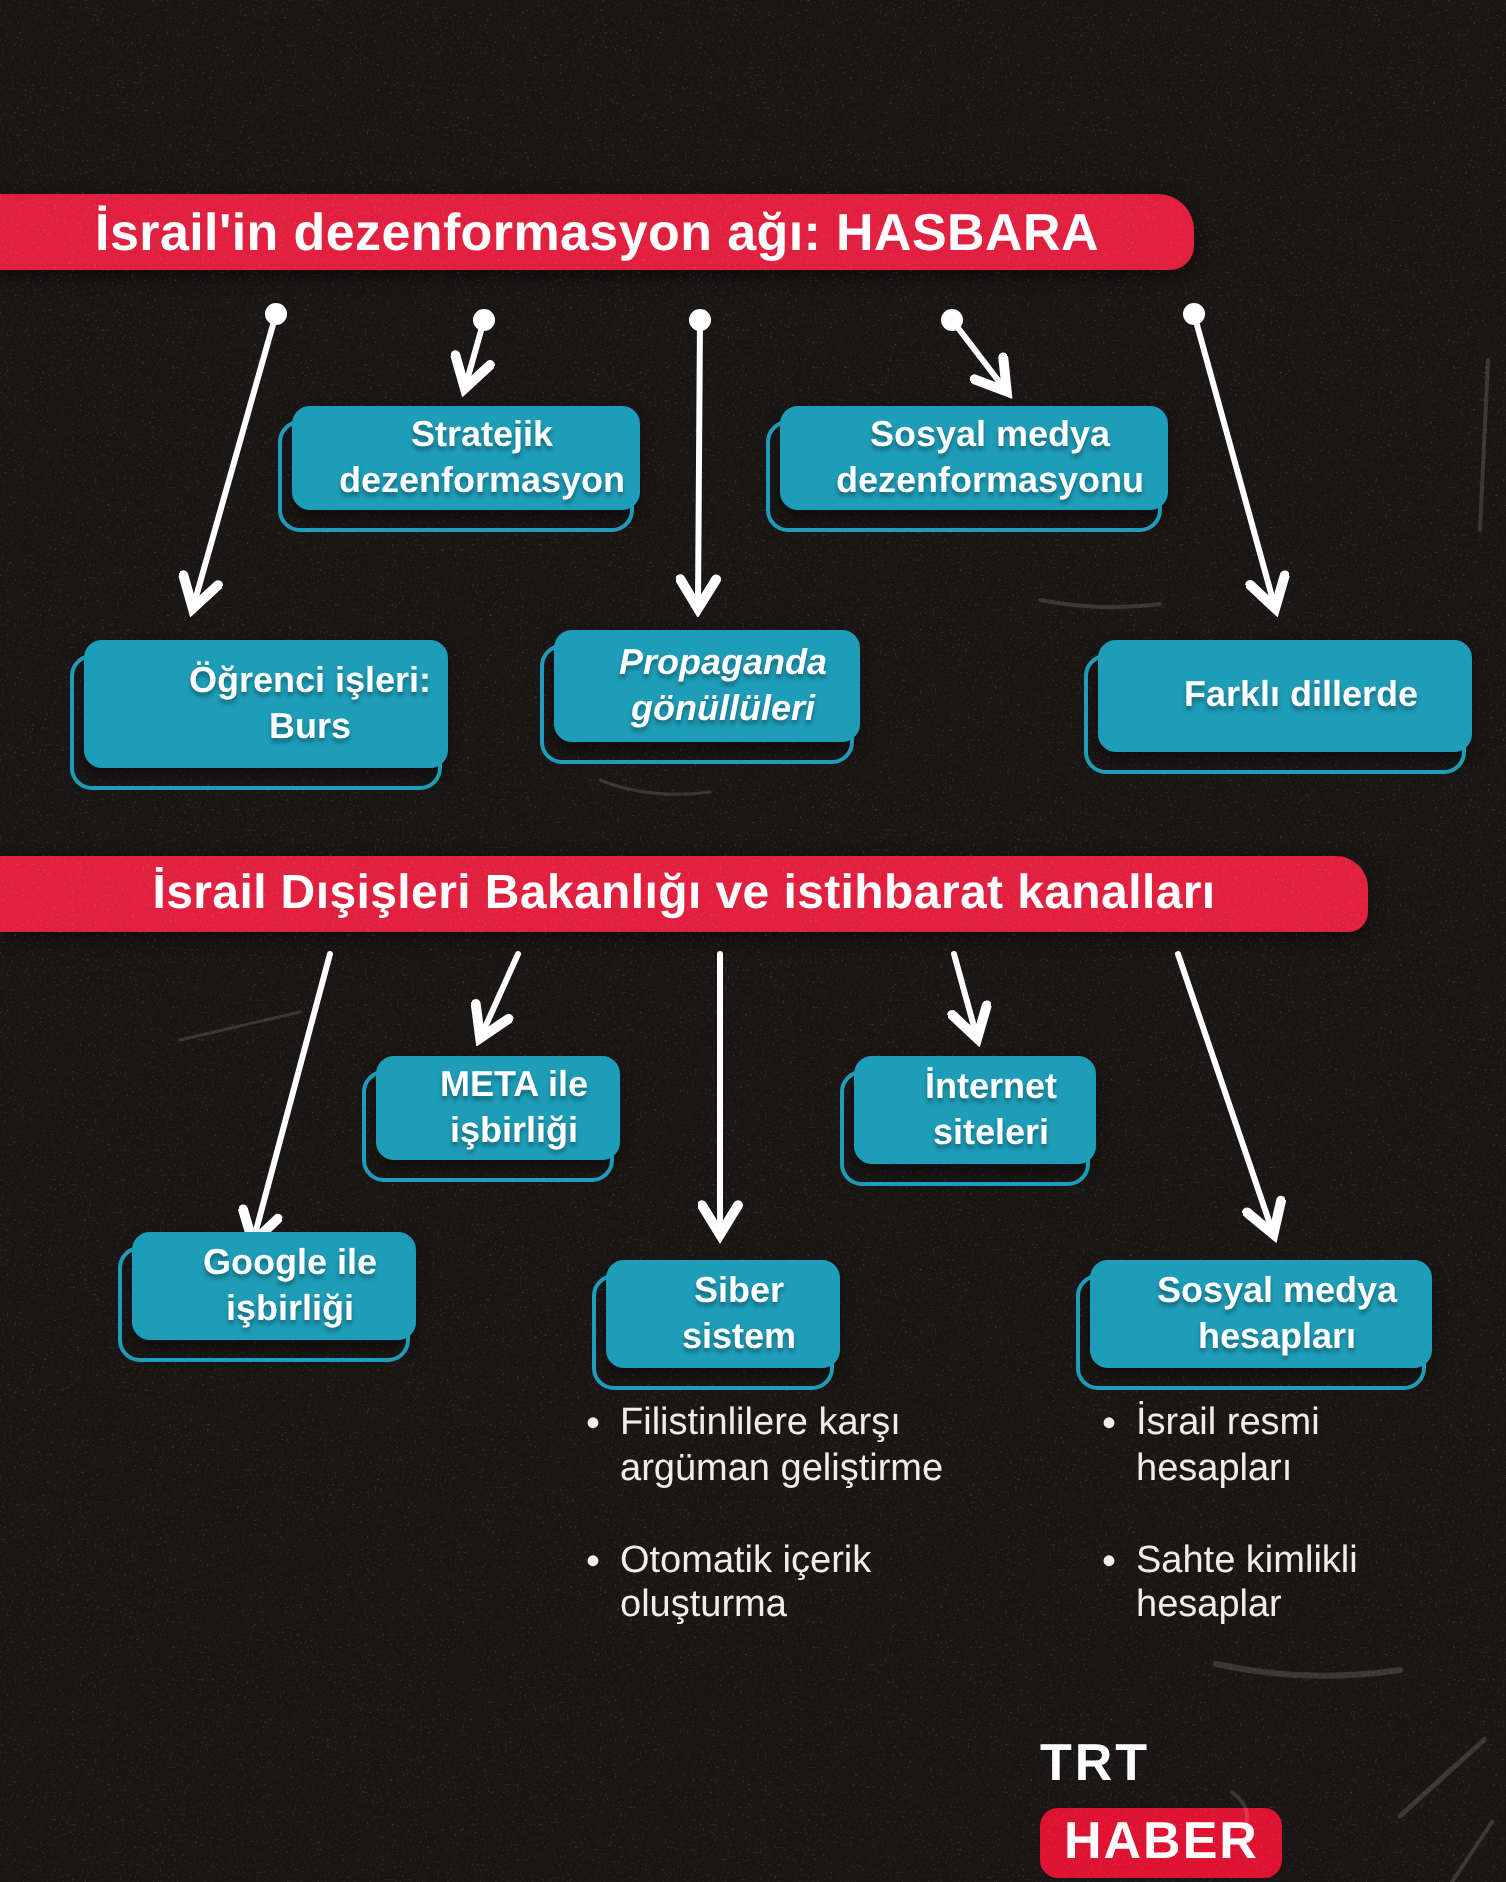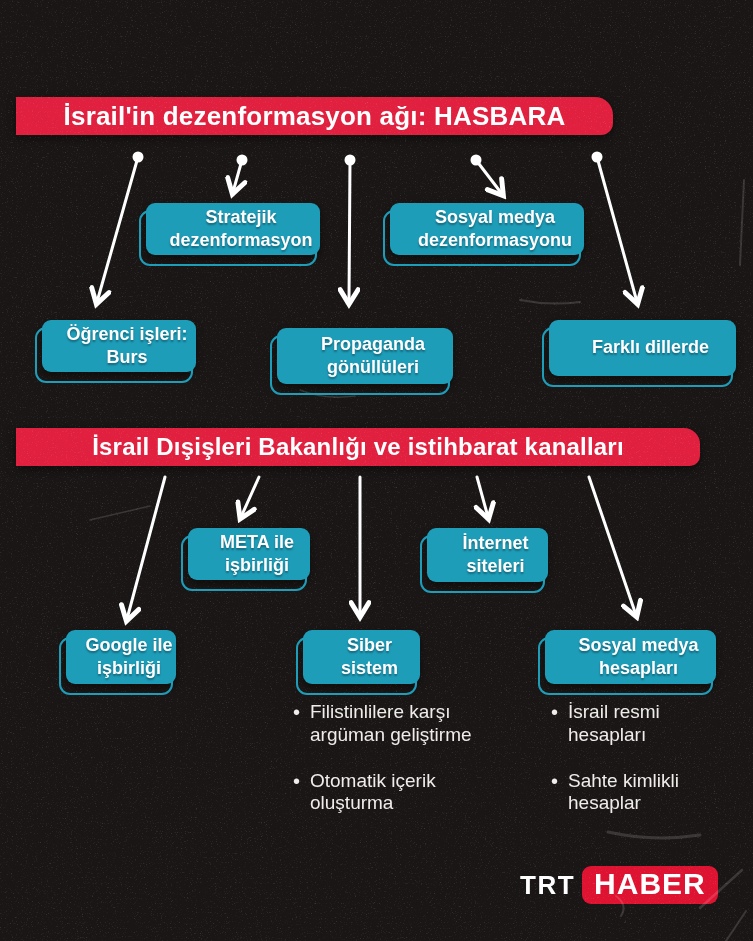--- a/index.html
+++ b/index.html
@@ -13,21 +13,20 @@
   svg.layer{pointer-events:none;}
 
   
   .banner{
     position:absolute;left:0;height:38px;
     background:var(--banner-red,#e0203e);
     color:var(--banner-text,#fff);
     display:flex;align-items:center;justify-content:center;
     font-weight:bold;letter-spacing:.2px;
     box-shadow:0 3px 8px rgba(0,0,0,.5);
-    margin-left:16px;
   }
   .banner-1{top:97px;width:597px;font-size:26px;border-radius:0 18px 12px 0;}
   .banner-2{top:428px;width:684px;font-size:24px;border-radius:0 16px 10px 0;}
 
   
   .node{
     position:absolute;z-index:1;
     background:var(--node-teal,#1e9db9);
     border-radius:9px;
     display:flex;flex-direction:column;align-items:center;justify-content:center;
@@ -38,42 +37,42 @@
   .node::after{
     content:"";position:absolute;z-index:-1;
     left:-7px;top:7px;width:100%;height:100%;
     border:2px solid var(--node-teal,#1e9db9);
     border-radius:11px;
   }
   .node span{text-shadow:0 2px 2px rgba(0,0,0,.35);margin-left:16px;}
 
   .n-stratejik{left:146px;top:203px;width:174px;height:52px;}
   .n-sosyal-dez{left:390px;top:203px;width:194px;height:52px;}
-  .n-ogrenci{left:42px;top:320px;width:154px;height:52px;}
-  .n-propaganda{left:277px;top:328px;width:176px;height:56px;}
+  .n-ogrenci{left:42px;top:320px;width:154px;height:64px;padding-left:28px;}
+  .n-propaganda{left:277px;top:315px;width:153px;height:56px;font-style:italic;}
   .n-farkli{left:549px;top:320px;width:187px;height:56px;}
   .n-meta{left:188px;top:528px;width:122px;height:52px;}
   .n-internet{left:427px;top:528px;width:121px;height:54px;}
-  .n-google{left:66px;top:630px;width:110px;height:54px;}
+  .n-google{left:66px;top:616px;width:142px;height:54px;}
   .n-siber{left:303px;top:630px;width:117px;height:54px;}
   .n-sosyal-hesap{left:545px;top:630px;width:171px;height:54px;}
 
   
   .blist{position:absolute;color:var(--list-text,#efedea);font-size:19px;}
   .blist-left{left:293px;top:701px;width:200px;}
   .blist-right{left:551px;top:701px;width:165px;}
   .bitem{position:relative;padding-left:17px;line-height:1.2;margin-bottom:23px;}
   .bitem::before{content:"\2022";position:absolute;left:0;top:-1px;font-size:20px;}
 
   
-  .logo{position:absolute;left:520px;top:866px;display:flex;align-items:center;gap:7px;}
+  .logo{position:absolute;left:520px;top:866px;display:flex;gap:7px;flex-direction:column;}
   .logo-trt{color:#fff;font-size:26px;font-weight:800;letter-spacing:1.5px;}
   .logo-haber{
     background:var(--logo-red,#de1231);color:#fff;
-    font-size:30px;font-weight:800;letter-spacing:1px;
+    font-size:26px;font-weight:800;letter-spacing:1px;
     padding:1px 12px 3px;border-radius:9px;
   }
 </style>
 </head>
 <body style="--background: #1a1616; --banner-red: #e0203e; --banner-text: #ffffff; --node-teal: #1e9db9; --node-text: #ffffff; --list-text: #efedea; --logo-red: #de1231; --arrow-white: #ffffff;">
 
 <div class="layer">
 
   <svg class="layer" viewBox="0 0 753 941">
     <defs>

